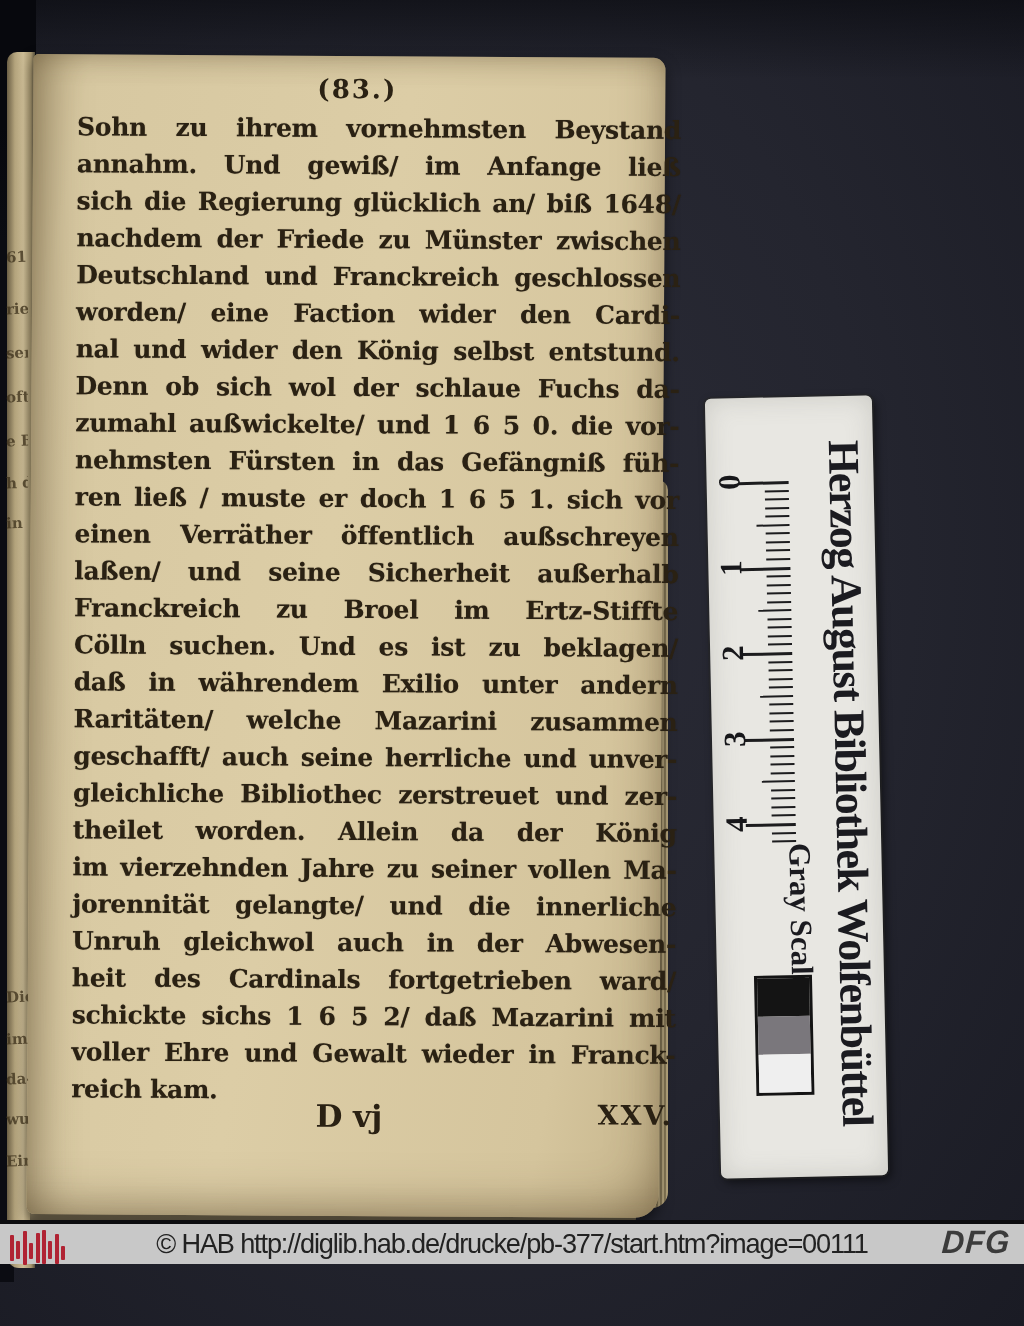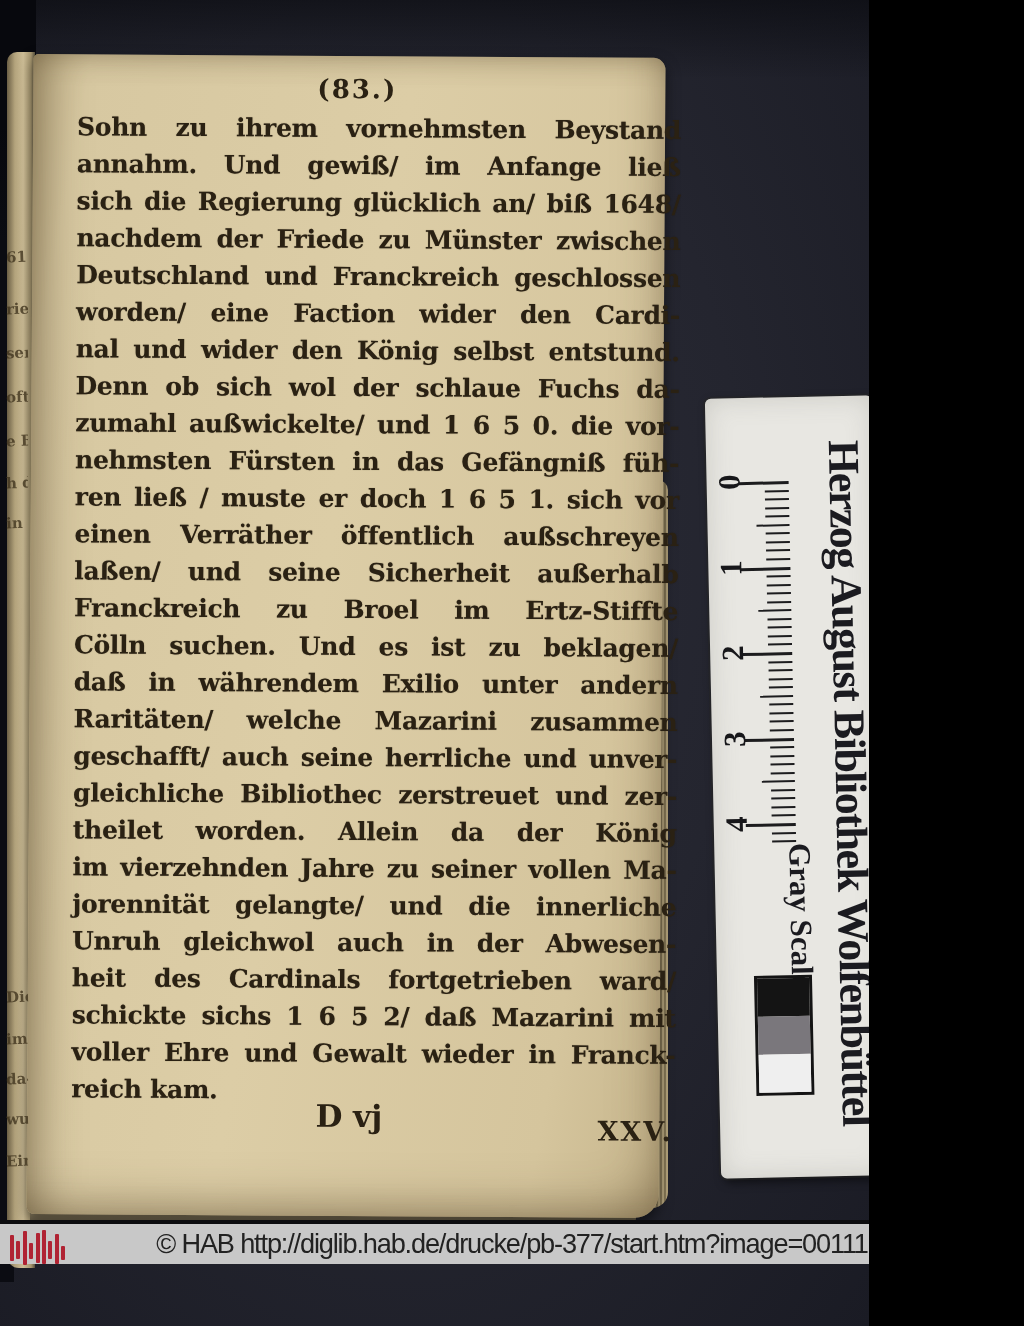--- a/index.html
+++ b/index.html
@@ -1,16 +1,16 @@
 <!DOCTYPE html>
 <html><head>
 <meta charset="utf-8">
 <style>
   html,body{margin:0;padding:0;background:#000;}
-  #stage{position:relative;width:869px;height:1326px;overflow:hidden;
+  #stage{position:relative;width:1024px;height:1326px;overflow:hidden;
     font-family:"DejaVu Serif",serif;
     background:
       linear-gradient(180deg, rgba(5,6,10,.55) 0%, rgba(5,6,10,0) 6%),
       radial-gradient(ellipse at 46% 42%, #2b2c37 0%, #24252f 52%, #1a1b24 100%);
   }
   
   .spine{position:absolute;left:0;top:0;width:14px;height:1282px;background:#0b0c12;}
   .spine-wedge{position:absolute;left:0;top:0;width:36px;height:240px;
     background:linear-gradient(205deg,#07080d 55%,rgba(7,8,13,0) 100%);}
   .prev-edge{position:absolute;left:7px;top:52px;width:28px;height:1216px;
@@ -35,21 +35,21 @@
   .page-header{position:absolute;left:44px;top:18px;width:560px;text-align:center;
     font:bold 26px "DejaVu Serif",serif;color:#2a2113;letter-spacing:2px;}
   .page-lines{position:absolute;left:44px;top:54px;width:604px;color:#2a2113;}
   .pline{height:37px;line-height:37px;font-weight:bold;font-size:25px;
     text-align:justify;text-align-last:justify;white-space:nowrap;
     text-shadow:0 0 1px rgba(42,33,19,.45);letter-spacing:-.3px;}
   .pline.last{text-align-last:left;}
   .sig-row{position:absolute;left:44px;top:1042px;width:604px;height:42px;color:#2a2113;}
   .sig-mark{position:absolute;left:46%;transform:translateX(-50%);
     font:bold 31px "DejaVu Serif",serif;}
-  .catchword{position:absolute;right:2px;top:16px;font:bold 27px "DejaVu Serif",serif;letter-spacing:2px;}
+  .catchword{position:absolute;right:2px;top:0;font:bold 27px "DejaVu Serif",serif;letter-spacing:2px;}
   
   .scale-card{position:absolute;left:713px;top:397px;width:167px;height:780px;
     transform:rotate(-1.2deg);background:#e8e7e2;border-radius:6px;
     box-shadow:0 0 0 2px rgba(40,40,38,.45),3px 4px 10px rgba(0,0,0,.55),
                inset 0 0 26px rgba(120,118,110,.25);}
   .card-inner{position:absolute;left:167px;top:0;width:780px;height:167px;
     transform:rotate(90deg);transform-origin:0 0;}
   .card-title{position:absolute;left:44px;top:4px;white-space:nowrap;
     font:bold 44px "Liberation Serif",serif;letter-spacing:-1.5px;color:#1b1b20;}
   .ruler{position:absolute;left:0;top:0;width:470px;height:167px;}

